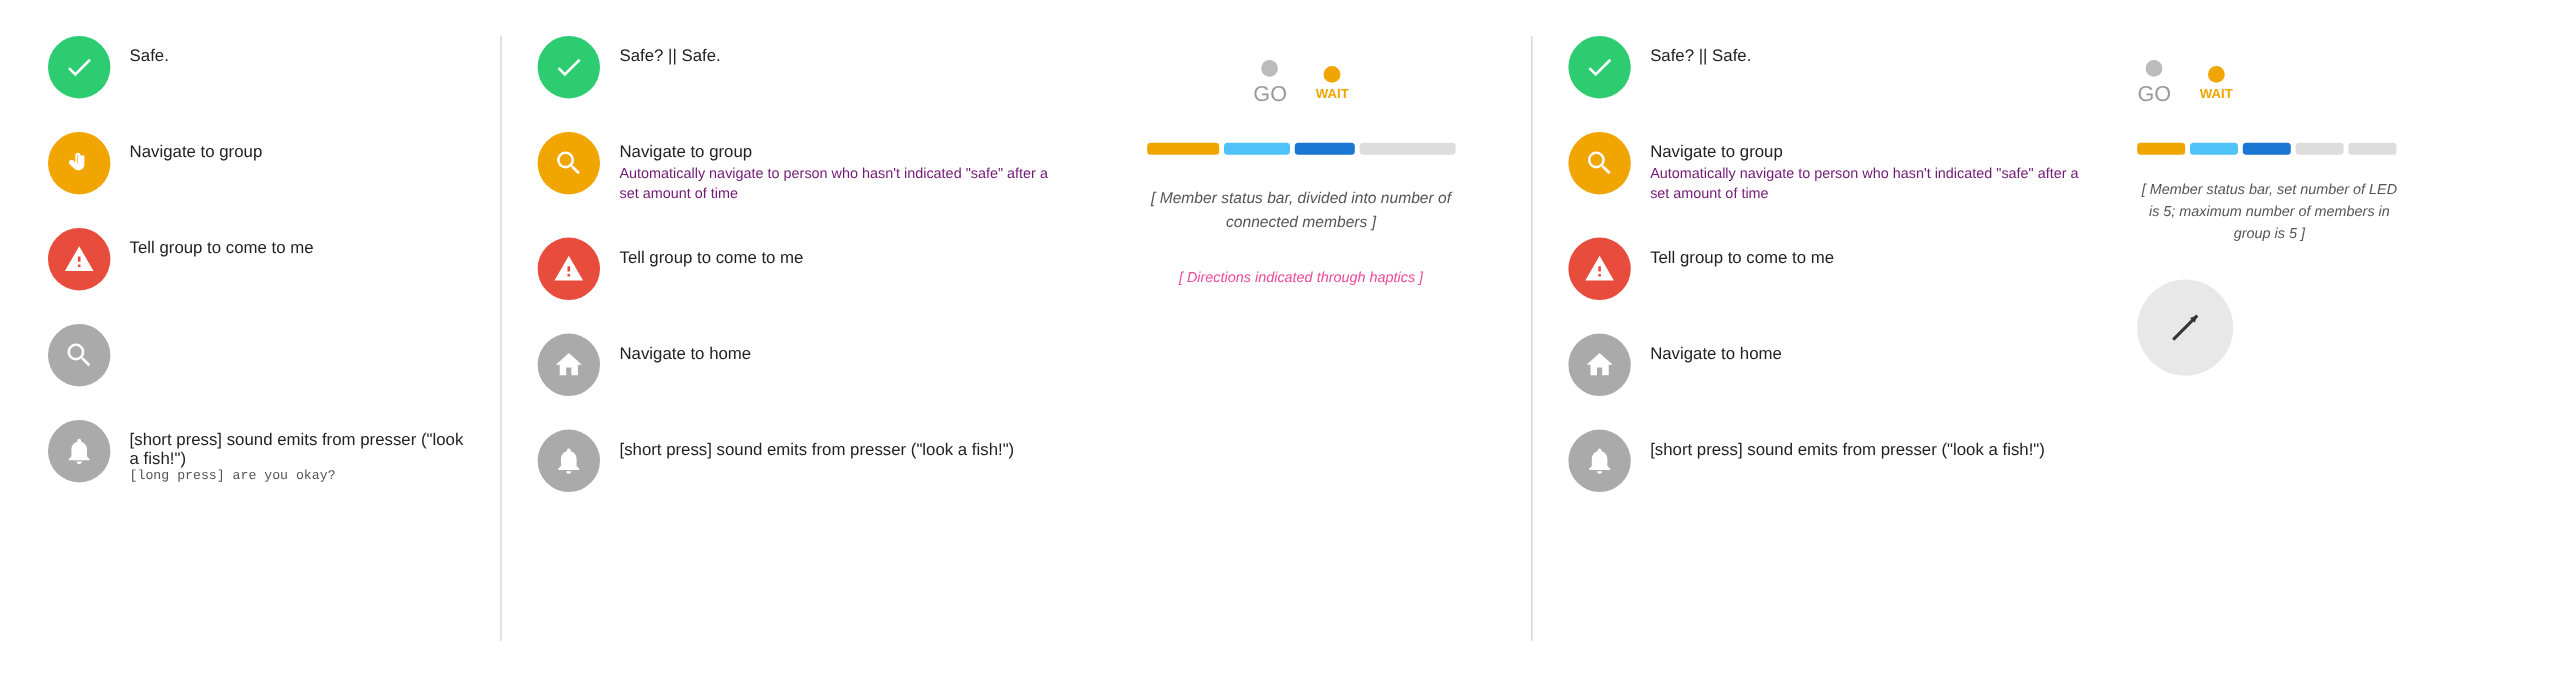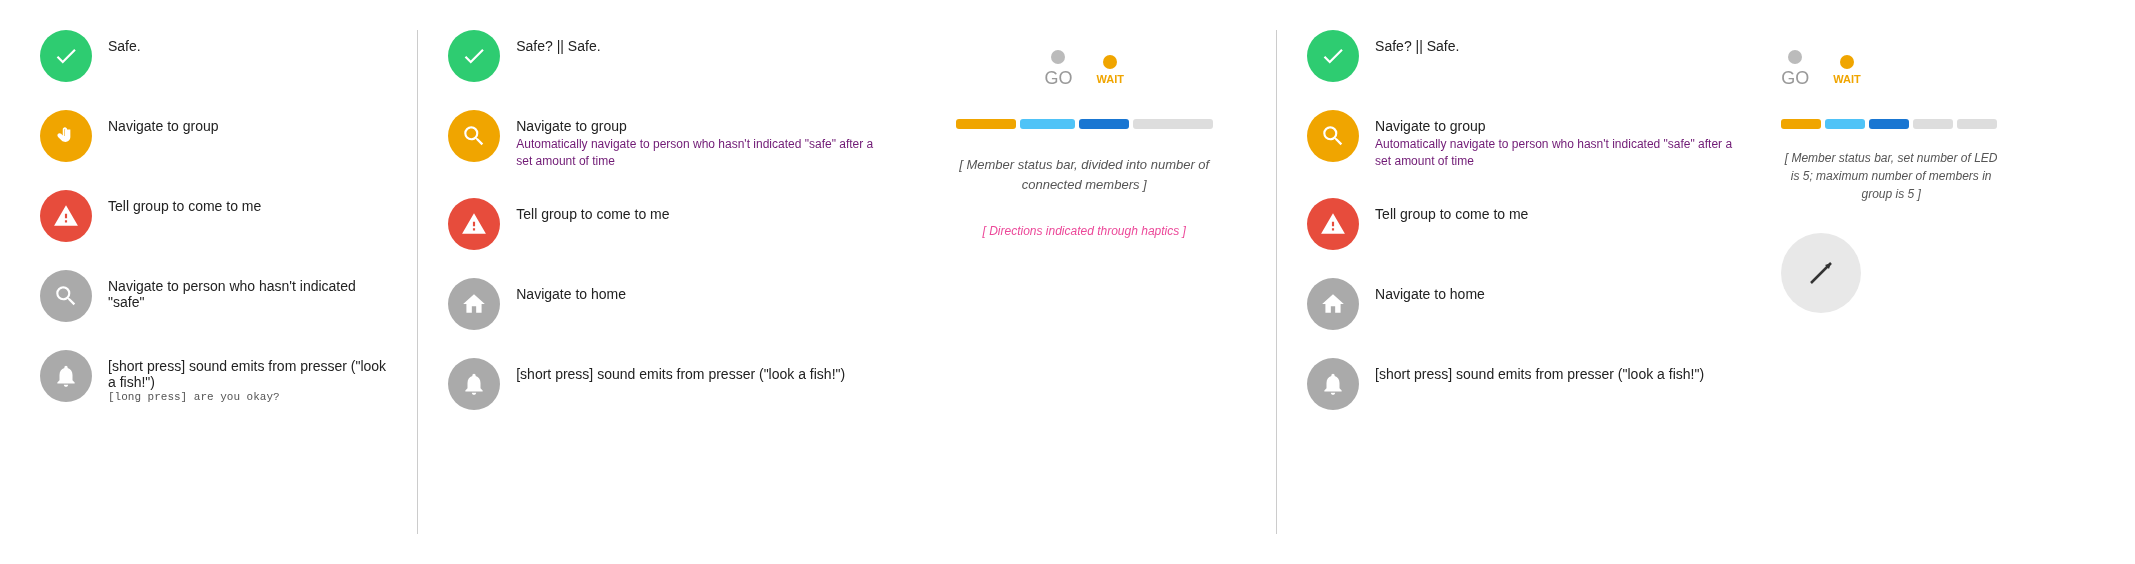--- a/index.html
+++ b/index.html
@@ -252,23 +252,20 @@
         <span class="main">Tell group to come to me</span>
       </div>
     </div>
 
     <div class="item">
       <div class="icon-circle gray">
         <svg viewBox="0 0 24 24">
             <path d="M15.5 14h-.79l-.28-.27A6.471 6.471 0 0016 9.5 6.5 6.5 0 109.5 16c1.61 0 3.09-.59 4.23-1.57l.27.28v.79l5 4.99L20.49 19l-4.99-5zm-6 0C7.01 14 5 11.99 5 9.5S7.01 5 9.5 5 14 7.01 14 9.5 11.99 14 9.5 14z"></path>
           </svg>
       </div>
-      <div class="item-text">
-        <span class="main">Navigate to person who hasn't indicated "safe"</span>
-      </div>
     </div>
 
     <div class="item">
       <div class="icon-circle gray">
         <svg viewBox="0 0 24 24">
             <path d="M12 22c1.1 0 2-.9 2-2h-4c0 1.1.9 2 2 2zm6-6v-5c0-3.07-1.64-5.64-4.5-6.32V4c0-.83-.67-1.5-1.5-1.5s-1.5.67-1.5 1.5v.68C7.63 5.36 6 7.92 6 11v5l-2 2v1h16v-1l-2-2z"></path>
           </svg>
       </div>
       <div class="item-text">
         <span class="main">[short press] sound emits from presser ("look a fish!")</span>

